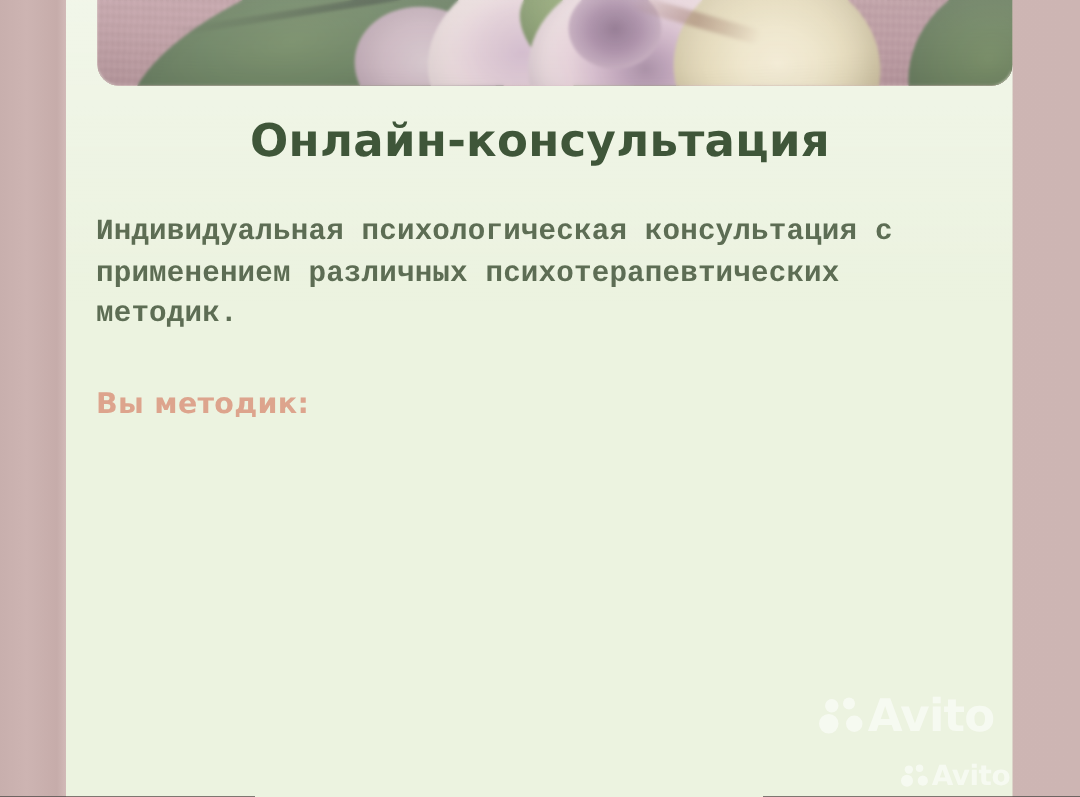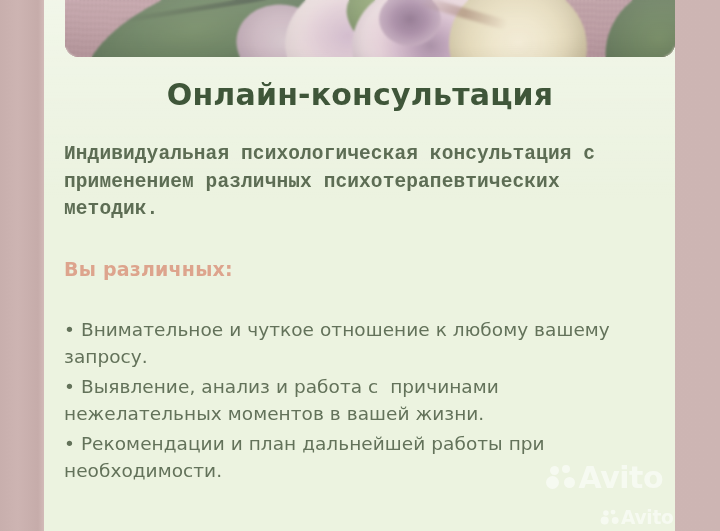--- a/index.html
+++ b/index.html
@@ -277,27 +277,22 @@
     </div>
 
     <div class="card-sheen"></div>
 
     <div class="content">
 
       <h1 class="title">Онлайн-консультация</h1>
 
       <p class="lede">Индивидуальная психологическая консультация с применением различных психотерапевтических методик.</p>
 
-      <p class="kicker">Вы различных:</p>
-
-      <ul class="bullets">
-        <li>• Внимательное и чуткое отношение к любому вашему запросу.</li>
-        <li>• Выявление, анализ и работа с  причинами нежелательных моментов в вашей жизни.</li>
-        <li>• Рекомендации и план дальнейшей работы при необходимости.</li>
-      </ul>
+      <p class="kicker">Вы методик:</p>
+
 
     </div>
 
     <div class="wm wm-big">
       <span class="wm-mark">
         <i></i>
           <i></i>
           <i></i>
           <i></i>
       </span>

